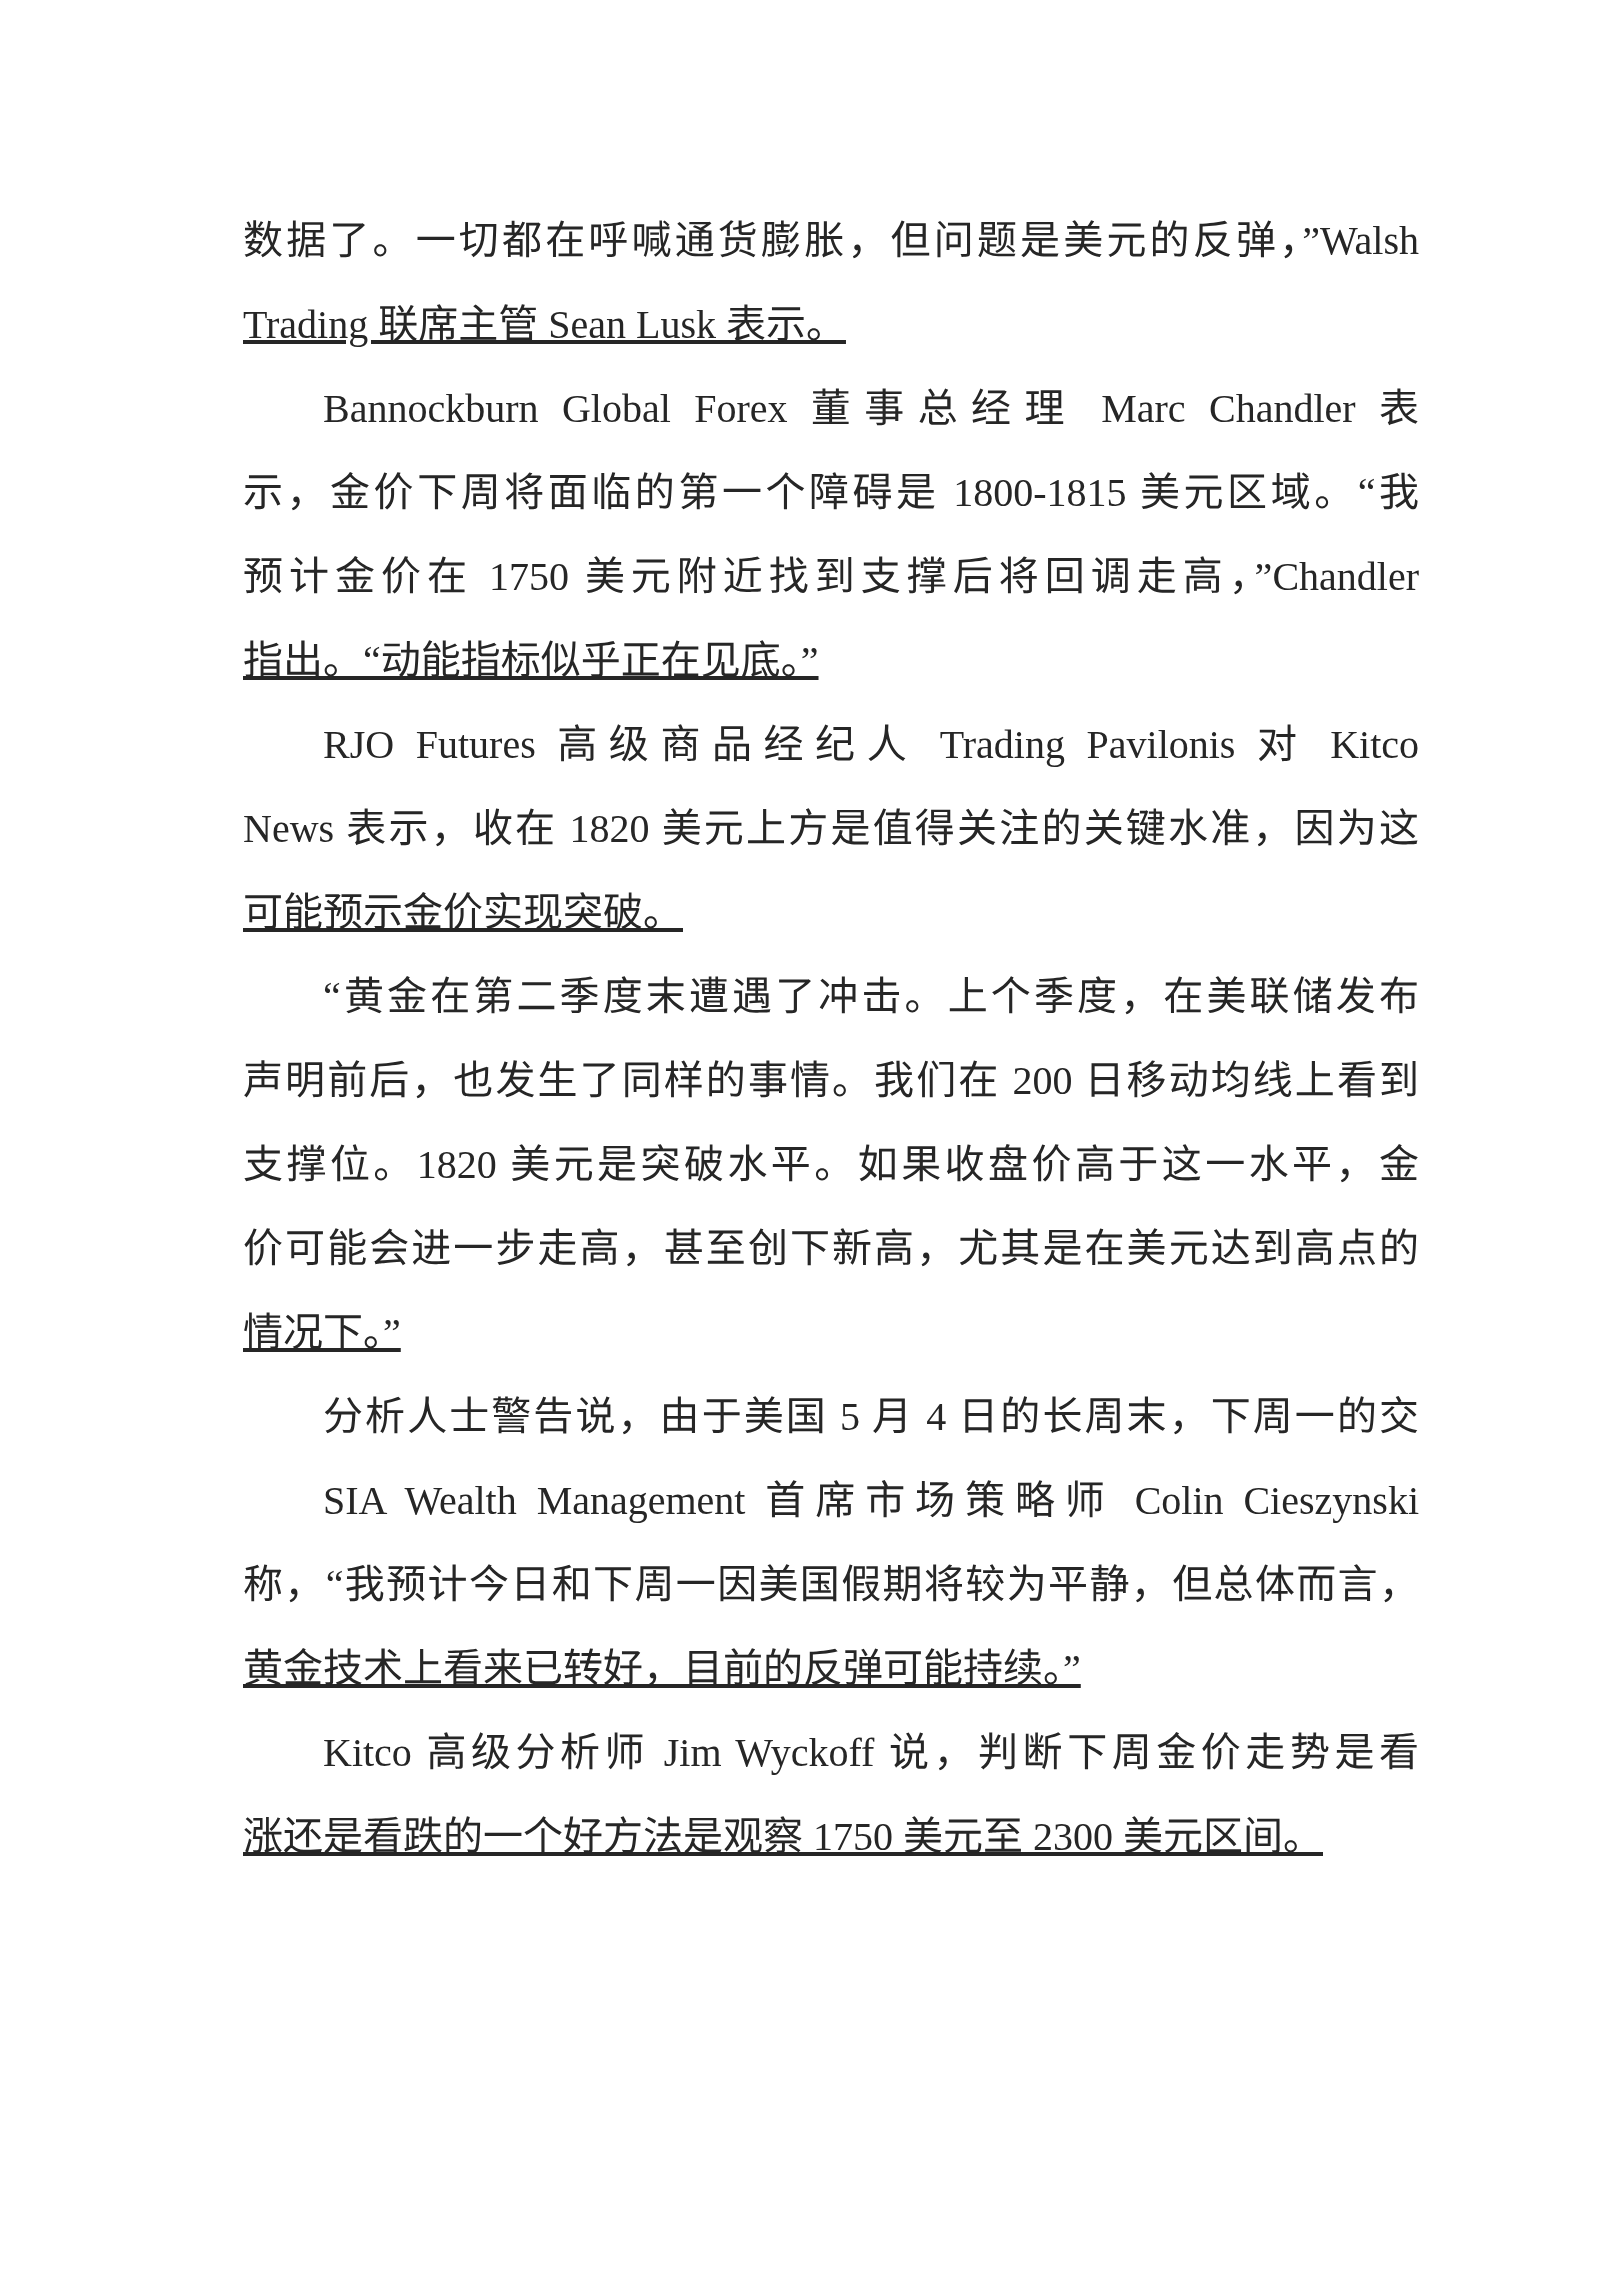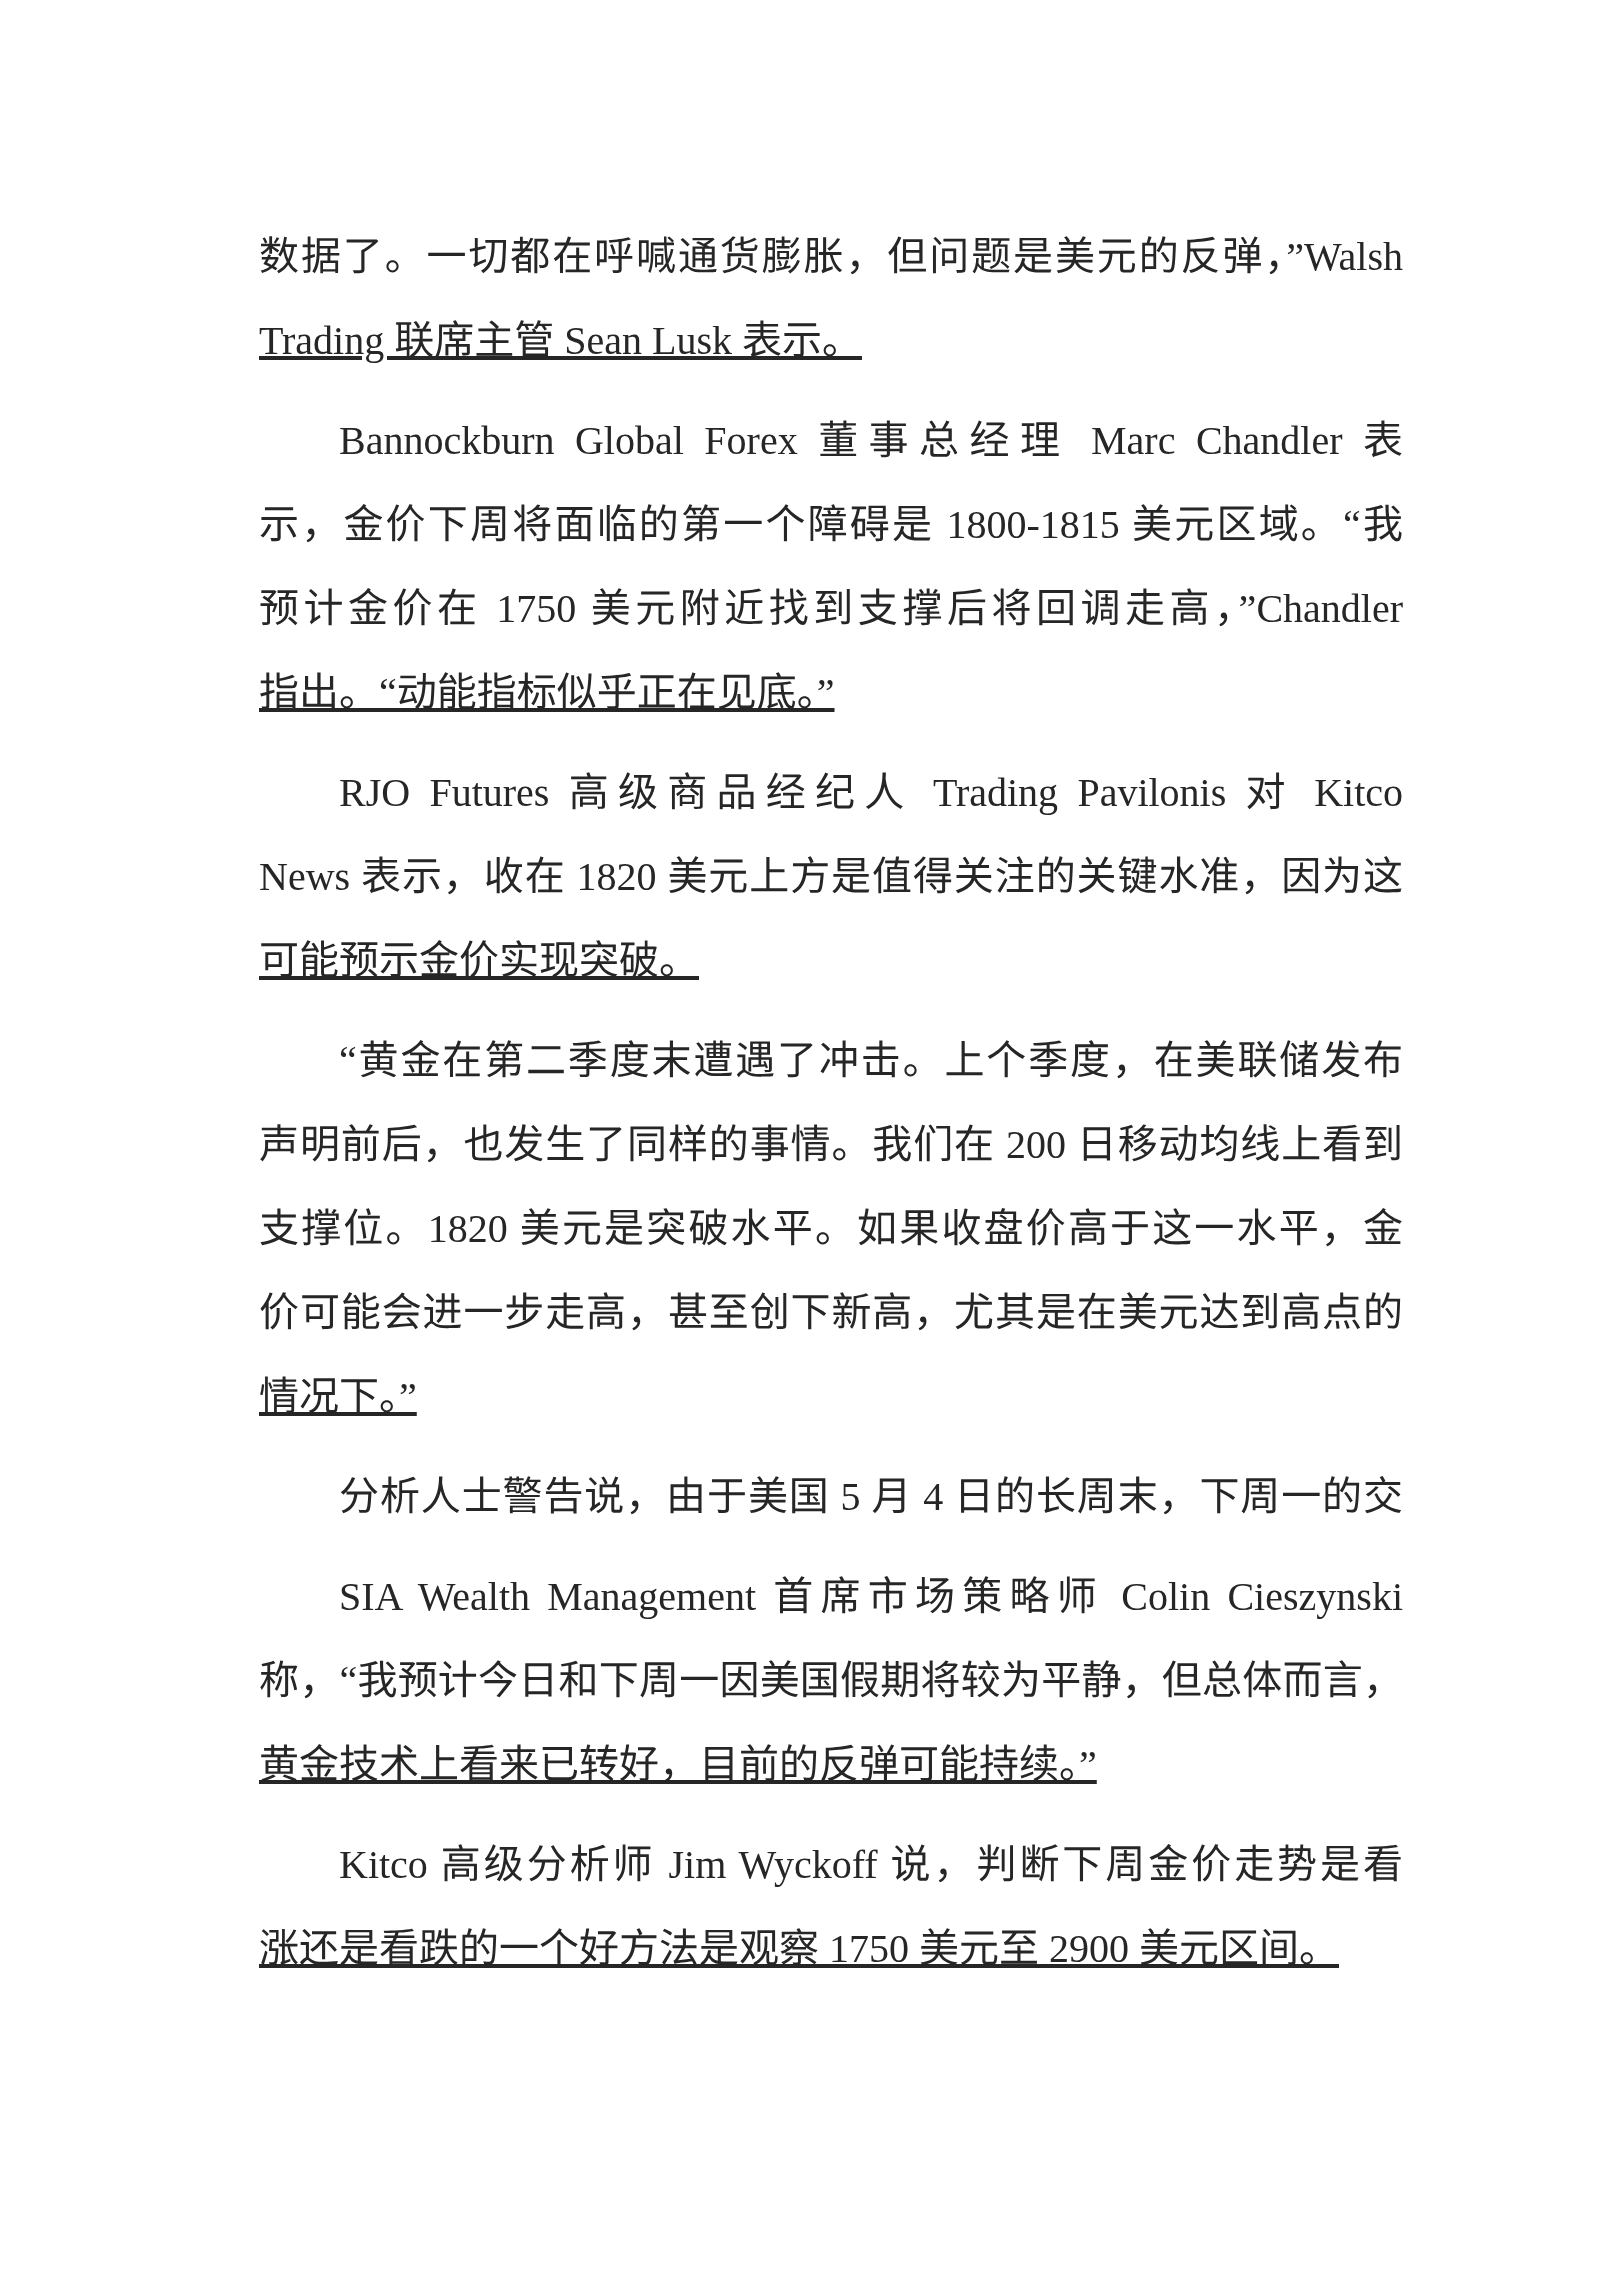--- a/index.html
+++ b/index.html
@@ -19,21 +19,21 @@
     left: 243px;
     top: 199px;
     width: 1176px;
     font-family: "Liberation Serif", "DejaVu Serif", serif;
     font-size: 40px;
     line-height: 84px;
     color: #262626;
     -webkit-font-smoothing: antialiased;
   }
   p.para {
-    margin: 16px;
+    margin: 0;
     padding: 0;
   }
   .ln {
     display: block;
     text-align: justify;
     text-align-last: justify;
   }
   .ln.indent {
     text-indent: 2em;
   }
@@ -80,18 +80,18 @@
     </p>
 
     <p class="para">
       <span class="ln indent">SIA Wealth Management 首席市场策略师 Colin Cieszynski</span>
       <span class="ln">称，“我预计今日和下周一因美国假期将较为平静，但总体而言，</span>
       <span class="ln endline">黄金技术上看来已转好，目前的反弹可能持续。”</span>
     </p>
 
     <p class="para">
       <span class="ln indent">Kitco 高级分析师 Jim Wyckoff 说，判断下周金价走势是看</span>
-      <span class="ln endline">涨还是看跌的一个好方法是观察 1750 美元至 2900 美元区间。</span>
+      <span class="ln endline">涨还是看跌的一个好方法是观察 1750 美元至 2300 美元区间。</span>
     </p>
 
   </div>
 </div>
 
 
 </body></html>

